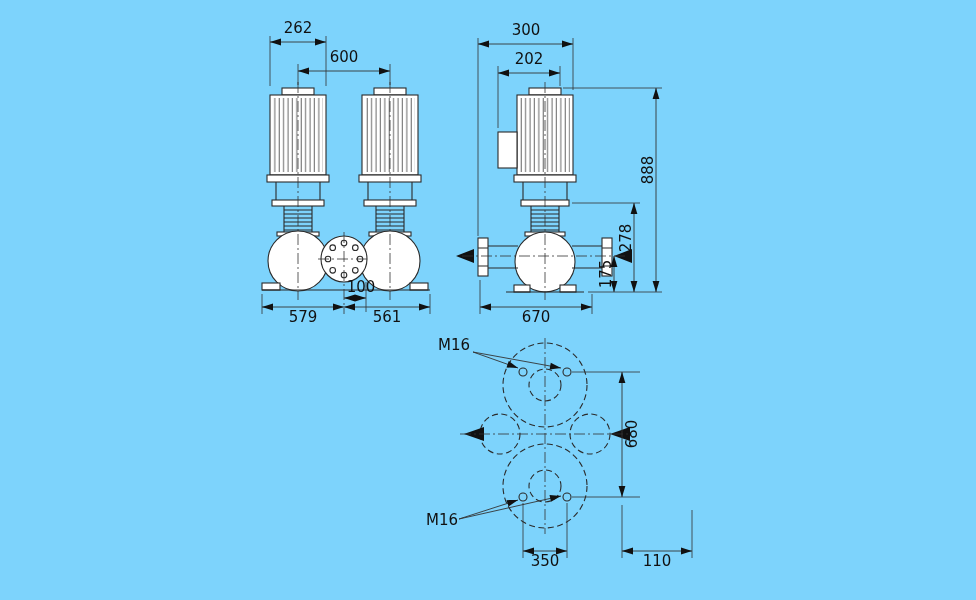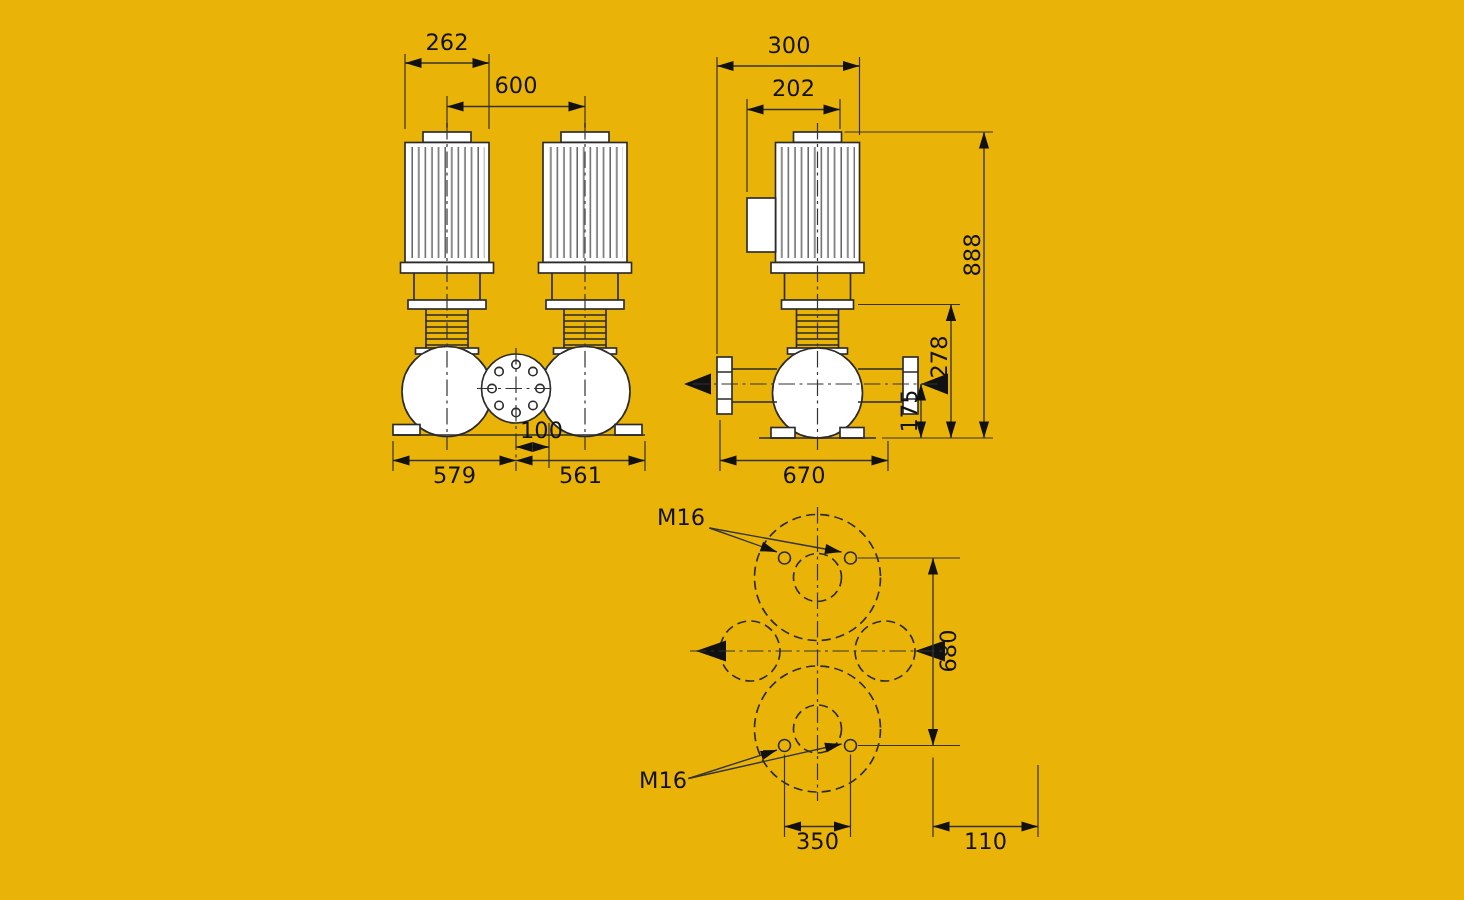--- a/index.html
+++ b/index.html
@@ -1,16 +1,16 @@
 <!DOCTYPE html>
 <html><head>
 <meta charset="utf-8">
 <style>
   html,body{margin:0;padding:0;background:#ffffff;}
-  .page{width:976px;height:600px;position:relative;background:#eab308;overflow:hidden;}
+  .page{width:976px;height:600px;position:relative;background:#7dd3fc;overflow:hidden;}
   svg{display:block;}
   svg text{font-family:"DejaVu Sans","Liberation Sans",sans-serif;font-size:15px;fill:#111;}
   .draw{stroke:#2b2b2b;stroke-width:1.1;fill:none;}
   .drawf{stroke:#2b2b2b;stroke-width:1.1;fill:#ffffff;}
   .dim{stroke:#333;stroke-width:0.9;fill:none;}
   .ext{stroke:#333;stroke-width:0.8;fill:none;}
   .cl{stroke:#333;stroke-width:0.8;fill:none;stroke-dasharray:11 3 2 3;}
   .dash{stroke:#2b2b2b;stroke-width:1.1;fill:none;stroke-dasharray:6 3.5;}
   .solidarrow{fill:#111;stroke:none;}
 </style>

